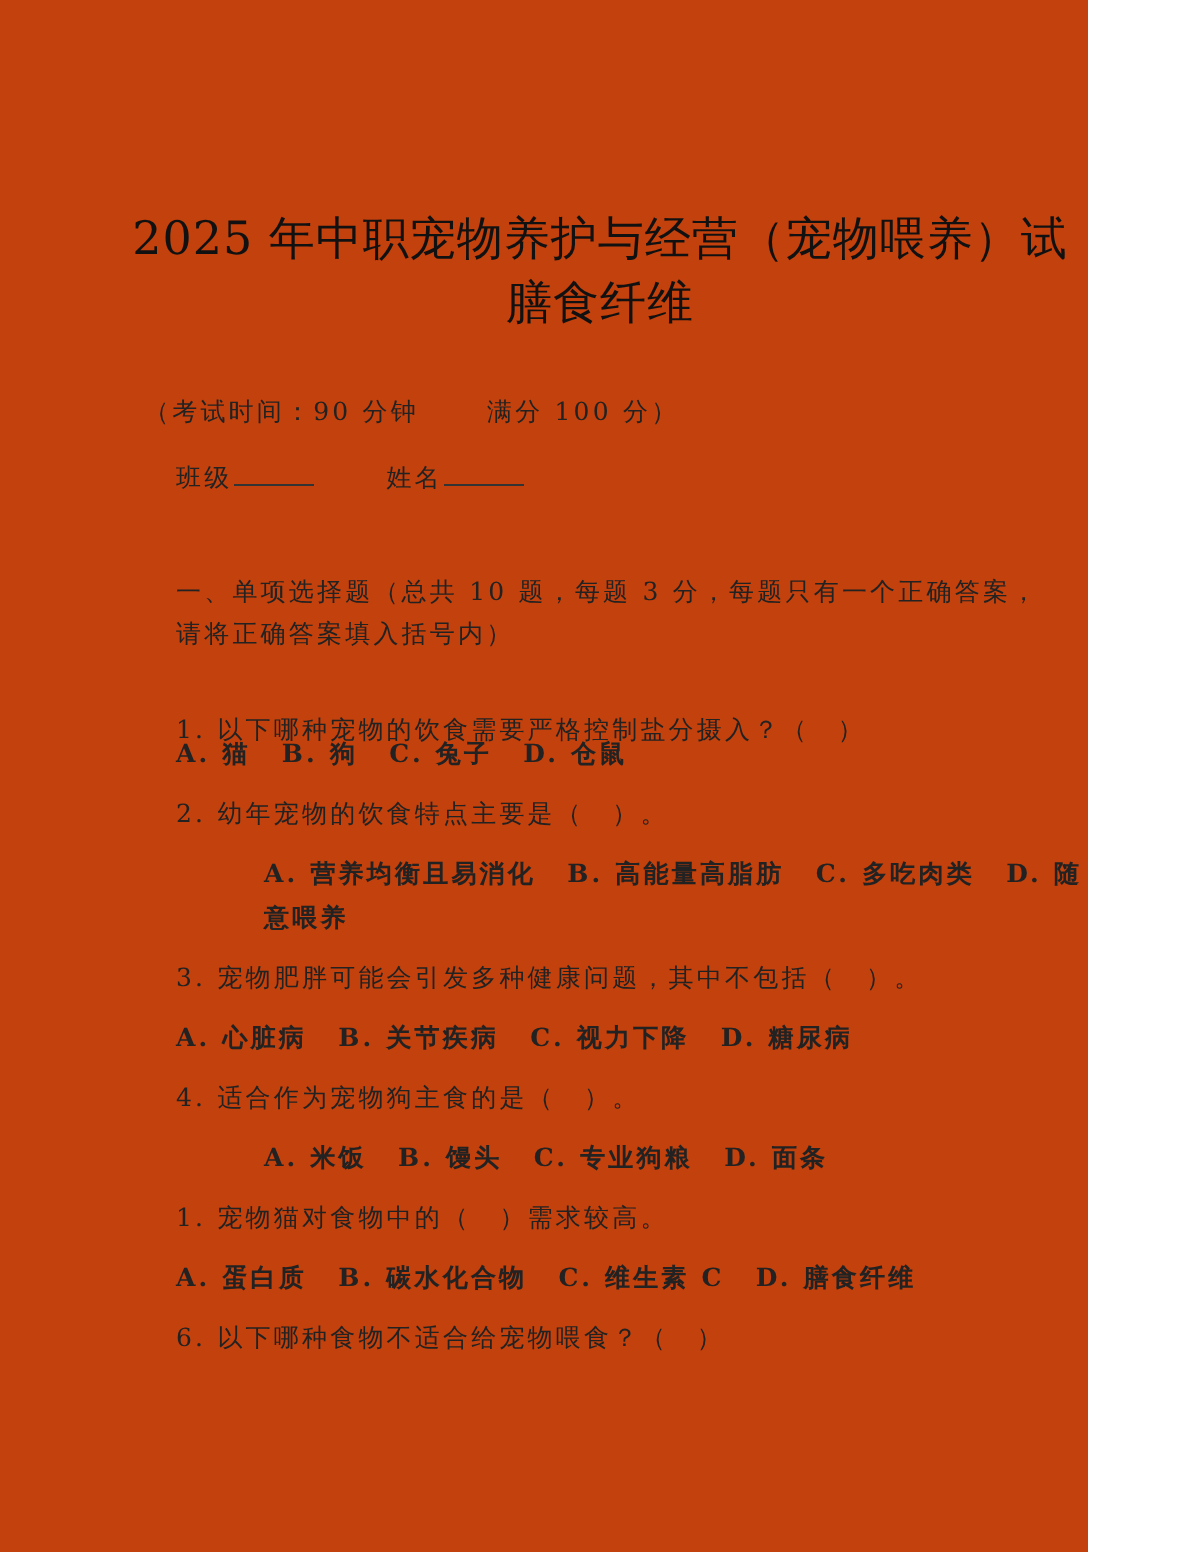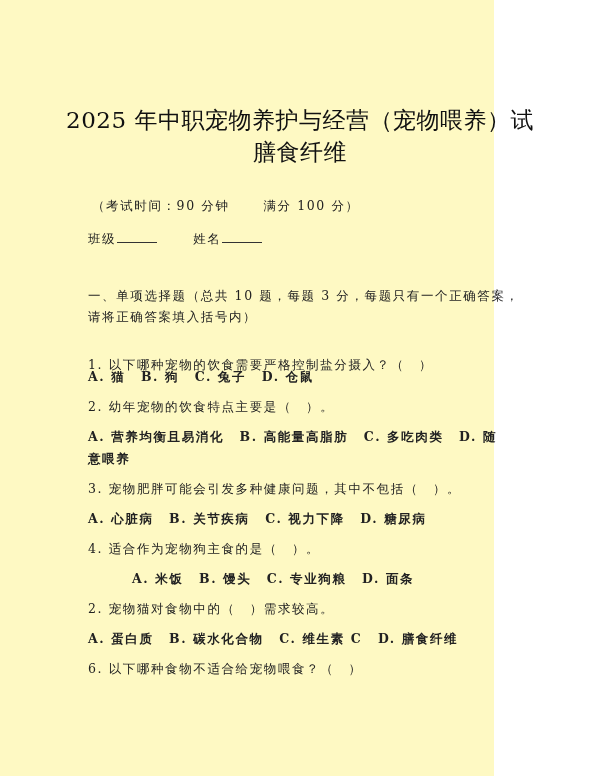--- a/index.html
+++ b/index.html
@@ -11,22 +11,22 @@
       width: 600px;
       height: 776px;
       position: relative;
       overflow: hidden;
       font-family: "DejaVu Serif", "Liberation Serif", serif;
       color: #1a1a1a;
     }
     .page {
       position: absolute;
       left: 0; top: 0;
-      width: 494px; height: 776px;
-      background: #fef9c3;
+      width: 544px; height: 776px;
+      background: #c2410c;
     }
     .title {
       position: absolute;
       left: 60px;
       width: 480px;
       text-align: center;
       font-size: 23px;
       letter-spacing: 0.5px;
       color: #111;
       line-height: 30px;
@@ -39,41 +39,42 @@
       width: 440px;
       font-size: 12.5px;
       line-height: 20px;
       letter-spacing: 1.6px;
       color: #222;
       white-space: nowrap;
     }
     .wrap {
       white-space: normal;
       line-height: 22px;
+      margin-left: 44px;
     }
     .blank {
       display: inline-block;
       border-bottom: 1px solid #333;
       width: 40px;
       height: 12px;
       vertical-align: baseline;
       margin-left: 1px;
     }
     .gap { display: inline-block; width: 40px; }
     .opt { margin-right: 10px; font-weight: bold; }
   </style>
 </head>
 <body>
 
 <div class="page">
 
   <div class="title l1">2025 年中职宠物养护与经营（宠物喂养）试</div>
   <div class="title l2">膳食纤维</div>
 
-  <div class="line" style="top:196px; left:92px;">
+  <div class="line" style="top:196px; left:72px;">
     <span>（考试时间：90 分钟</span><span class="gap" style="width:34px;"></span><span>满分 100 分）</span>
   </div>
 
   <div class="line" style="top:229px;font-family:Liberation Serif, serif;">
     <span>班级</span><span class="blank"></span><span class="gap" style="width:36px;"></span><span>姓名</span><span class="blank"></span>
   </div>
 
   <div class="line" style="top:286px;"> 一、单项选择题（总共 10 题，每题 3 分，每题只有一个正确答案，</div>
   <div class="line" style="top:307px;">请将正确答案填入括号内）</div>
 
@@ -102,21 +103,21 @@
   </div>
 
   <div class="line" style="top:539px;">4. 适合作为宠物狗主食的是（　）。</div>
   <div class="line" style="top:569px;margin-left:44px;">
     <span class="opt">A. 米饭</span>
     <span class="opt">B. 馒头</span>
     <span class="opt">C. 专业狗粮</span>
     <span class="opt">D. 面条</span>
   </div>
 
-  <div class="line" style="top:599px;">2. 宠物猫对食物中的（　）需求较高。</div>
+  <div class="line" style="top:599px;">1. 宠物猫对食物中的（　）需求较高。</div>
   <div class="line" style="top:629px;">
     <span class="opt">A. 蛋白质</span>
     <span class="opt">B. 碳水化合物</span>
     <span class="opt">C. 维生素 C</span>
     <span class="opt">D. 膳食纤维</span>
   </div>
 
   <div class="line" style="top:659px;">6. 以下哪种食物不适合给宠物喂食？（　）</div>
 
 </div>

